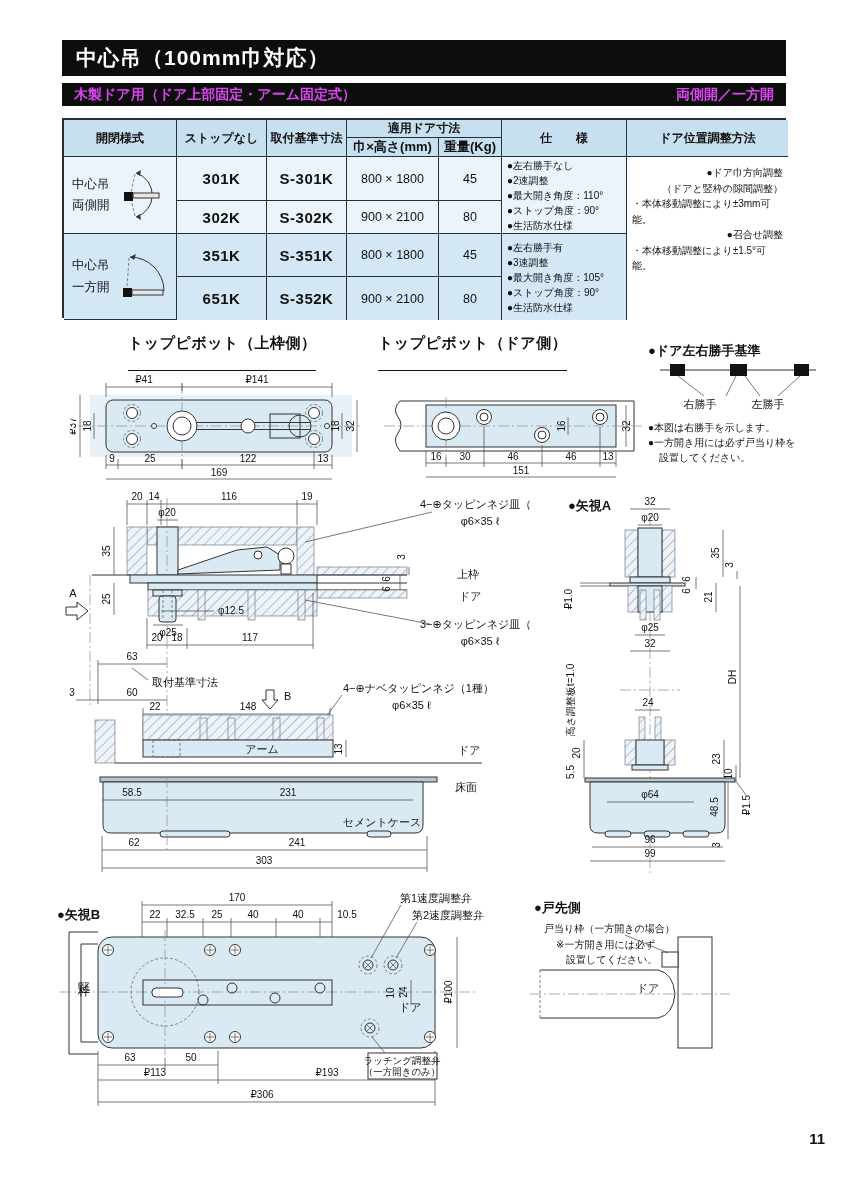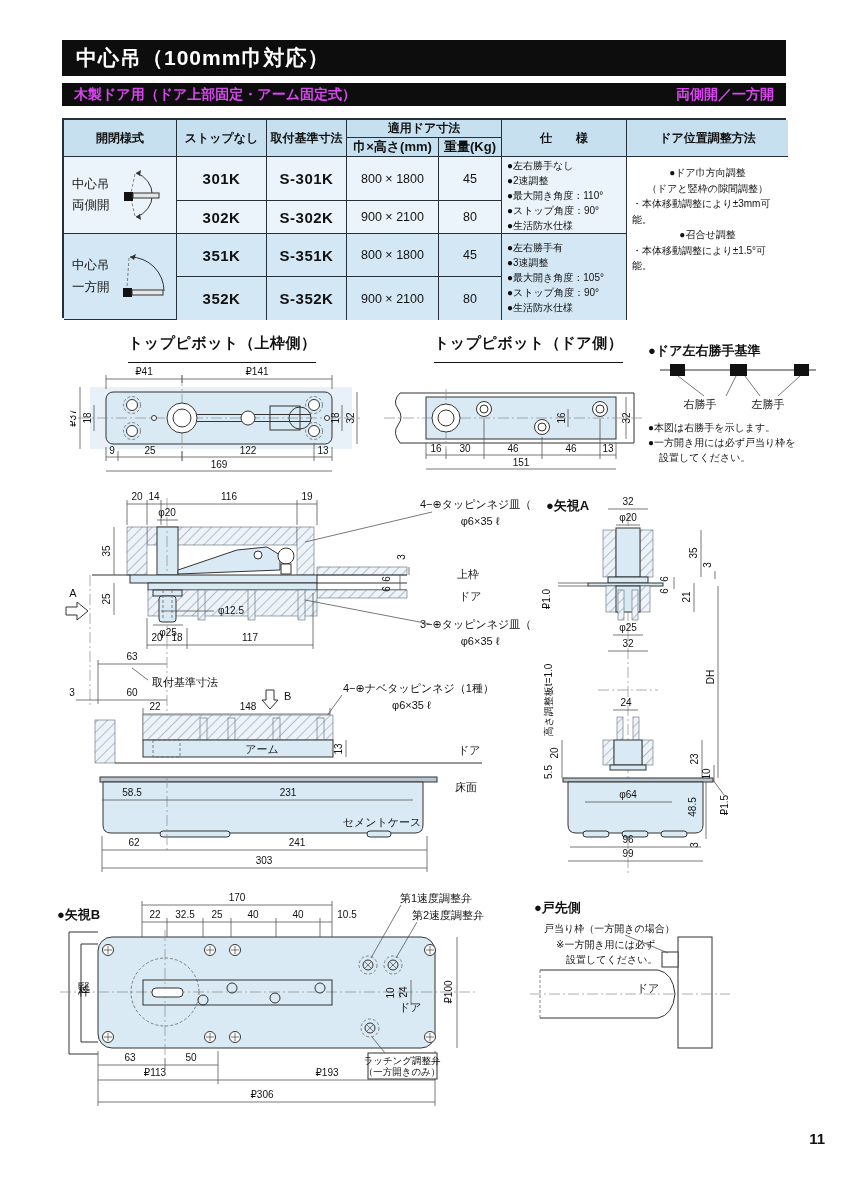--- a/index.html
+++ b/index.html
@@ -22,26 +22,26 @@
   .tc.last{border-right:none}
   .tc.bot{border-bottom:none}
   .hd{background:#c7e0f0;font-weight:bold;font-size:12px}
   .hd.sub{font-size:13px}
   .g1{background:#ebf4fa}
   .g2{background:#d3e7f4}
   .model{font-weight:bold;font-size:15px;letter-spacing:.5px}
   .dimcell{font-size:12.5px}
   .speccell{flex-direction:column;align-items:flex-start;justify-content:center;
             padding:3px 5px;font-size:10px;line-height:1.5}
-  .adjcell{background:#fff;flex-direction:column;align-items:center;justify-content:flex-start;
+  .adjcell{background:#fff;flex-direction:column;align-items:flex-end;justify-content:flex-start;
            padding:8px 5px;font-size:10px;line-height:1.55}
   .stylecell{justify-content:flex-start;padding-left:8px;gap:10px}
   .stylecell .nm{font-size:12.5px;line-height:1.7}
   
-  .figtitle{font-weight:bold;font-size:15px;border-bottom:1.5px solid #111;padding-bottom:9px;
+  .figtitle{font-weight:bold;font-size:15px;border-bottom:1.5px solid #111;padding-bottom:17px;
             display:inline-block;letter-spacing:.5px}
   .smtitle{font-weight:bold;font-size:13px}
   .note{font-size:10px;line-height:1.5}
   .vtext{writing-mode:vertical-rl;text-orientation:upright;font-size:12px;letter-spacing:3px}
   .pageno{left:755px;top:1130px;width:70px;text-align:right;font-weight:bold;font-size:15px}
   
   svg .s{stroke:#333;stroke-width:1;fill:none}
   svg .f{fill:#d9eaf4;stroke:#333;stroke-width:1}
   svg .w{fill:#fff;stroke:#333;stroke-width:1}
   svg .hx{fill:url(#hp);stroke:#5d6c78;stroke-width:.6}
@@ -114,21 +114,21 @@
         <line x1="9" y1="10" x2="7" y2="40" class="dash"></line>
         <path d="M10 9 l6 -3 l-2 6 z" fill="#333"></path>
         <rect x="3" y="40" width="9" height="9" fill="#111"></rect>
         <rect x="12" y="42" width="31" height="5" fill="#e6e6e6" stroke="#333" stroke-width="1"></rect>
       </svg>
     </div>
     <div class="tc g2 model" style="grid-column:2;grid-row:5">351K</div>
     <div class="tc g2 model" style="grid-column:3;grid-row:5">S-351K</div>
     <div class="tc g2 dimcell" style="grid-column:4;grid-row:5">800 × 1800</div>
     <div class="tc g2 dimcell" style="grid-column:5;grid-row:5">45</div>
-    <div class="tc g2 model bot" style="grid-column:2;grid-row:6">352K</div>
+    <div class="tc g2 model bot" style="grid-column:2;grid-row:6">651K</div>
     <div class="tc g2 model bot" style="grid-column:3;grid-row:6">S-352K</div>
     <div class="tc g2 dimcell bot" style="grid-column:4;grid-row:6">900 × 2100</div>
     <div class="tc g2 dimcell bot" style="grid-column:5;grid-row:6">80</div>
     <div class="tc g2 speccell bot" style="grid-column:6;grid-row:5/7">
       <div>●左右勝手有</div>
       <div>●3速調整</div>
       <div>●最大開き角度：105°</div>
       <div>●ストップ角度：90°</div>
       <div>●生活防水仕様</div>
     </div>
@@ -194,21 +194,21 @@
       <text x="42" y="91">9</text>
       <text x="80" y="91">25</text>
       <text x="178" y="91">122</text>
       <text x="253" y="91">13</text>
       <line x1="36" y1="108" x2="262" y2="108" class="dl"></line>
       <text x="149" y="105">169</text>
     </svg>
   </div>
 
   <div class="abs" style="left:378px;top:334px;width:280px">
-    <div style="margin-left:56px"><span class="figtitle">トップピボット（ドア側）</span></div>
+    <div style=""><span class="figtitle">トップピボット（ドア側）</span></div>
     <svg width="272" height="114" viewBox="0 0 272 114">
       <path d="M256 30 L22 30 Q14 38 20 46 Q26 54 20 62 Q14 70 22 80 L256 80" class="s"></path>
       <line x1="256" y1="30" x2="256" y2="80" class="s"></line>
       <rect x="48" y="34" width="190" height="42" class="f"></rect>
       <line x1="6" y1="55" x2="266" y2="55" class="cl"></line>
       <line x1="68" y1="26" x2="68" y2="86" class="cl"></line>
       <circle cx="68" cy="55" r="14" class="w"></circle>
         <circle cx="68" cy="55" r="8" class="w"></circle>
       <circle cx="106" cy="46" r="7.5" class="w"></circle>
         <circle cx="106" cy="46" r="4" class="w"></circle>
@@ -392,21 +392,21 @@
       <line x1="40" y1="372" x2="365" y2="372" class="dl"></line>
       <line x1="40" y1="358" x2="40" y2="394" class="dl"></line>
         <line x1="365" y1="358" x2="365" y2="394" class="dl"></line>
       <text x="72" y="368">62</text>
       <text x="235" y="368">241</text>
       <line x1="40" y1="390" x2="365" y2="390" class="dl"></line>
       <text x="202" y="386">303</text>
     </svg>
   </div>
 
-  <div class="abs" style="left:538px;top:495px;width:200px;height:385px">
+  <div class="abs" style="left:560px;top:495px;width:200px;height:385px">
     <span class="abs smtitle" style="left:8px;top:2px">●矢視A</span>
     <svg width="200" height="385" viewBox="0 0 200 385">
       <line x1="90" y1="20" x2="90" y2="380" class="cl"></line>
       <line x1="70" y1="14" x2="110" y2="14" class="dl"></line>
       <text x="90" y="10">32</text>
       <line x1="78" y1="30" x2="102" y2="30" class="dl"></line>
       <text x="90" y="26">φ20</text>
       <rect x="65" y="35" width="13" height="47" class="hx"></rect>
       <rect x="102" y="35" width="13" height="47" class="hx"></rect>
       <rect x="78" y="33" width="24" height="49" class="f"></rect>

